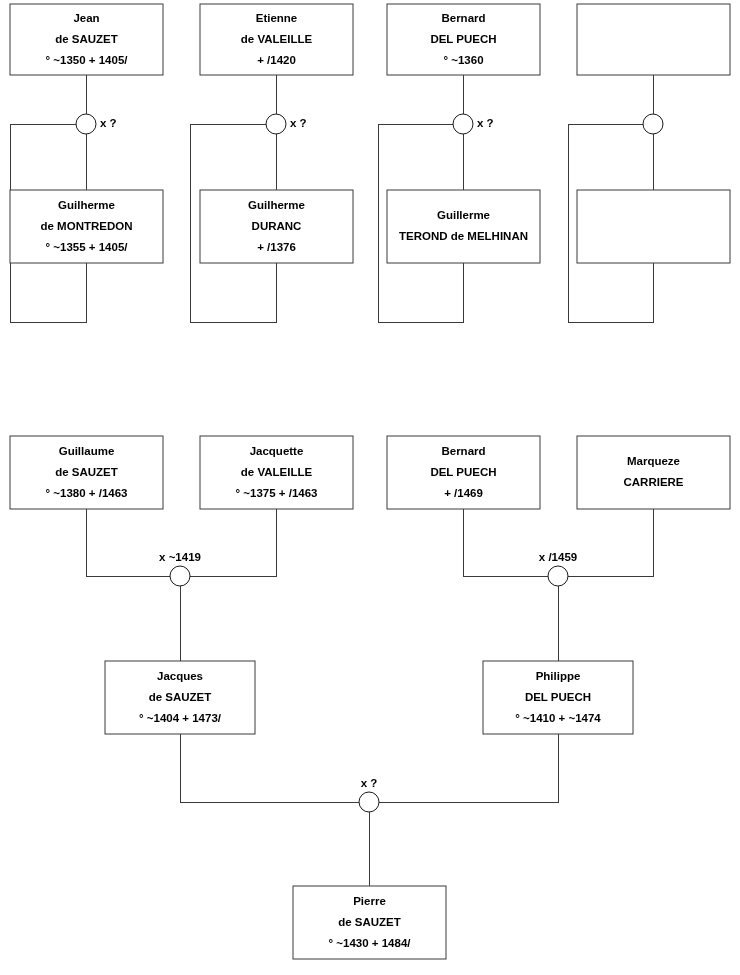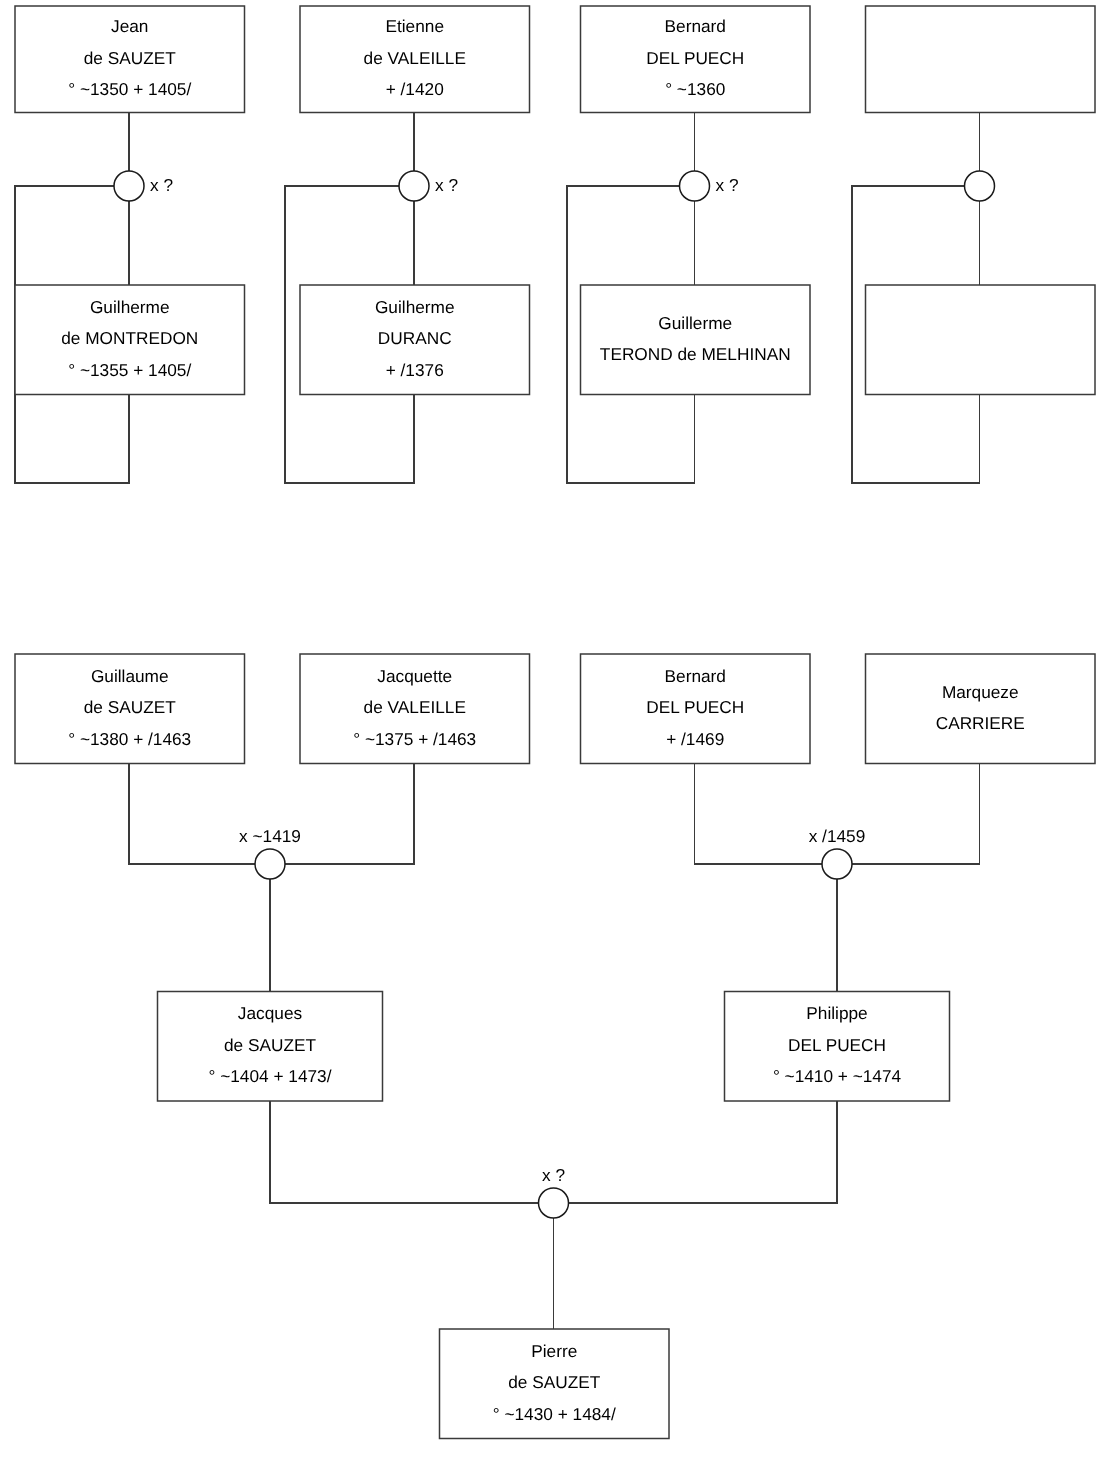--- a/index.html
+++ b/index.html
@@ -11,20 +11,21 @@
   body {
     width: 740px;
     height: 975px;
     font-family: "Liberation Sans", sans-serif;
     overflow: hidden;
   }
   #tree-root {
     position: relative;
     width: 740px;
     height: 975px;
+    font-weight: bold;
   }
   svg#tree-canvas {
     position: absolute;
     top: 0;
     left: 0;
     width: 740px;
     height: 975px;
     display: block;
   }
   .person-box {

